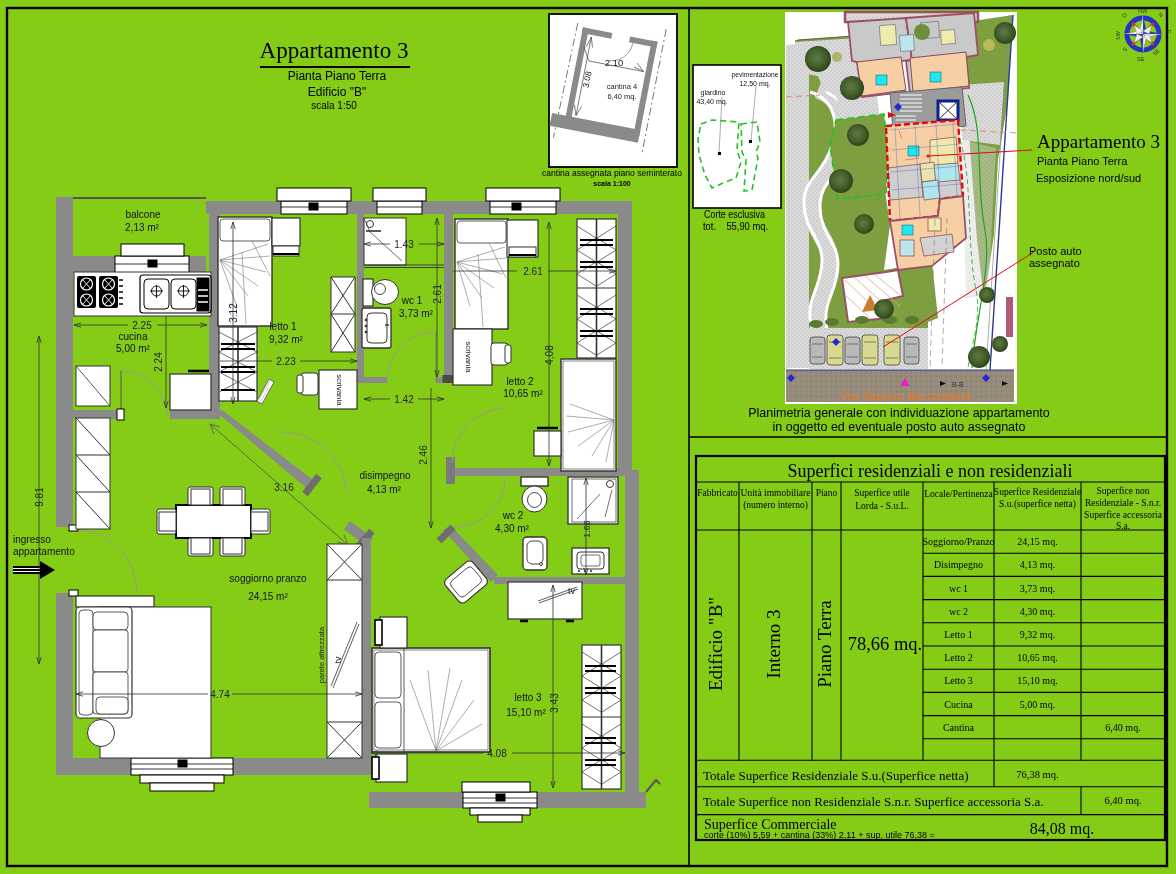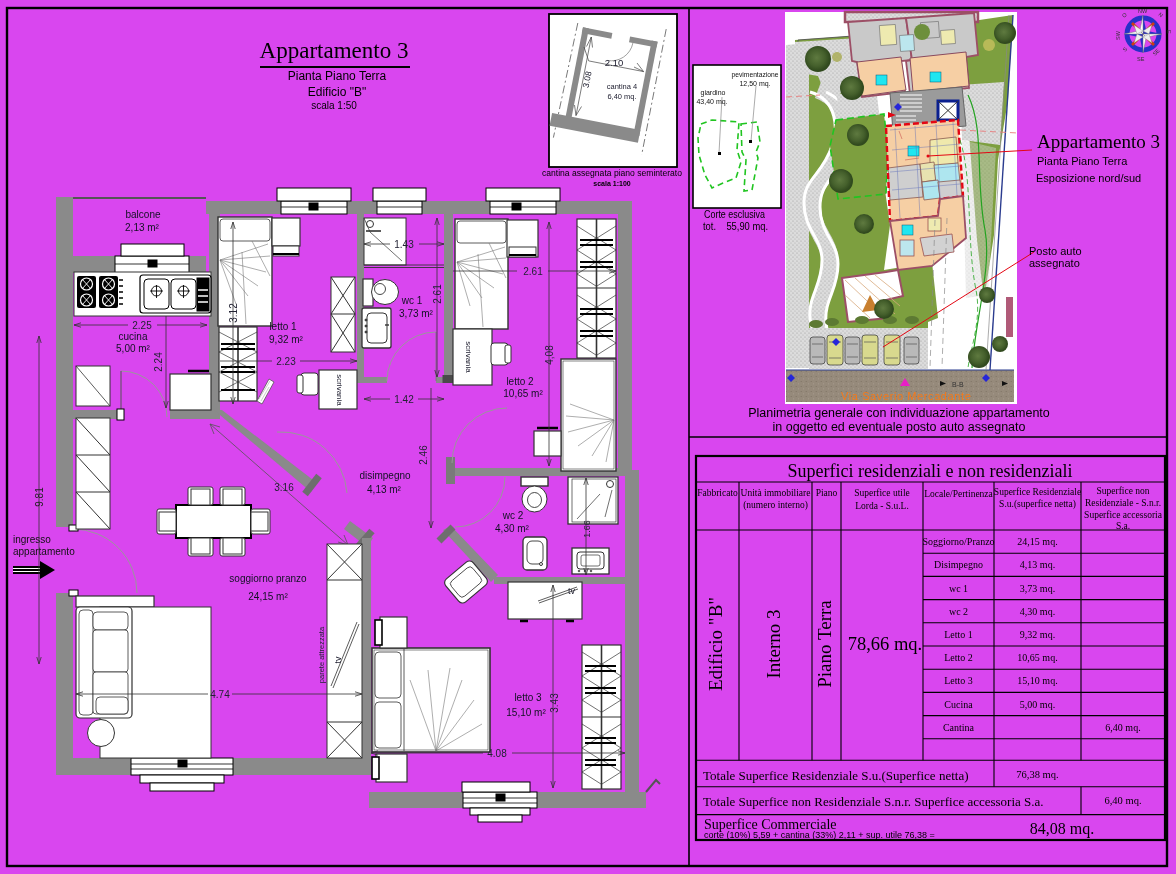--- a/index.html
+++ b/index.html
@@ -1,16 +1,16 @@
 <!DOCTYPE html>
 <html><head>
 <meta charset="utf-8">
 <style>
   html,body{margin:0;padding:0;background:#fff;}
-  #page{position:relative;width:1176px;height:874px;background:#d946ef;overflow:hidden;
+  #page{position:relative;width:1176px;height:874px;background:#84cc16;overflow:hidden;
         font-family:"Liberation Sans",sans-serif;}
   svg text{font-family:"Liberation Sans",sans-serif;}
   .serif, .serif text{font-family:"Liberation Serif",serif;}
 </style>
 </head>
 <body>
 <div id="page">
 <svg width="1176" height="874" viewBox="0 0 1176 874" xmlns="http://www.w3.org/2000/svg">
 
 <g>

